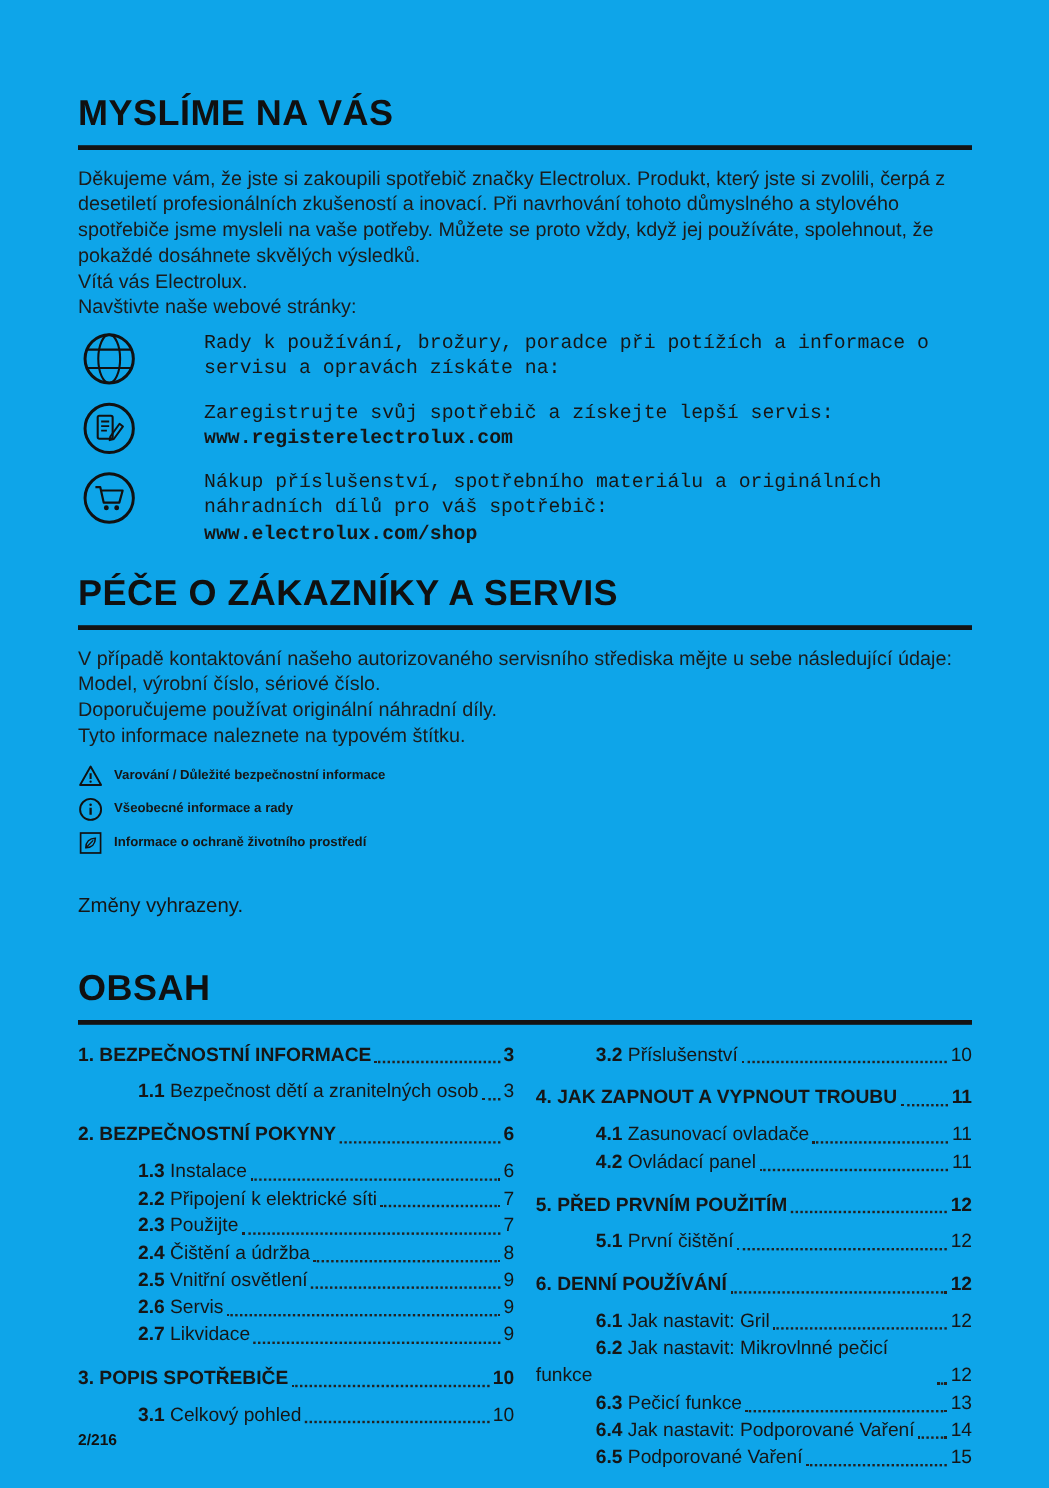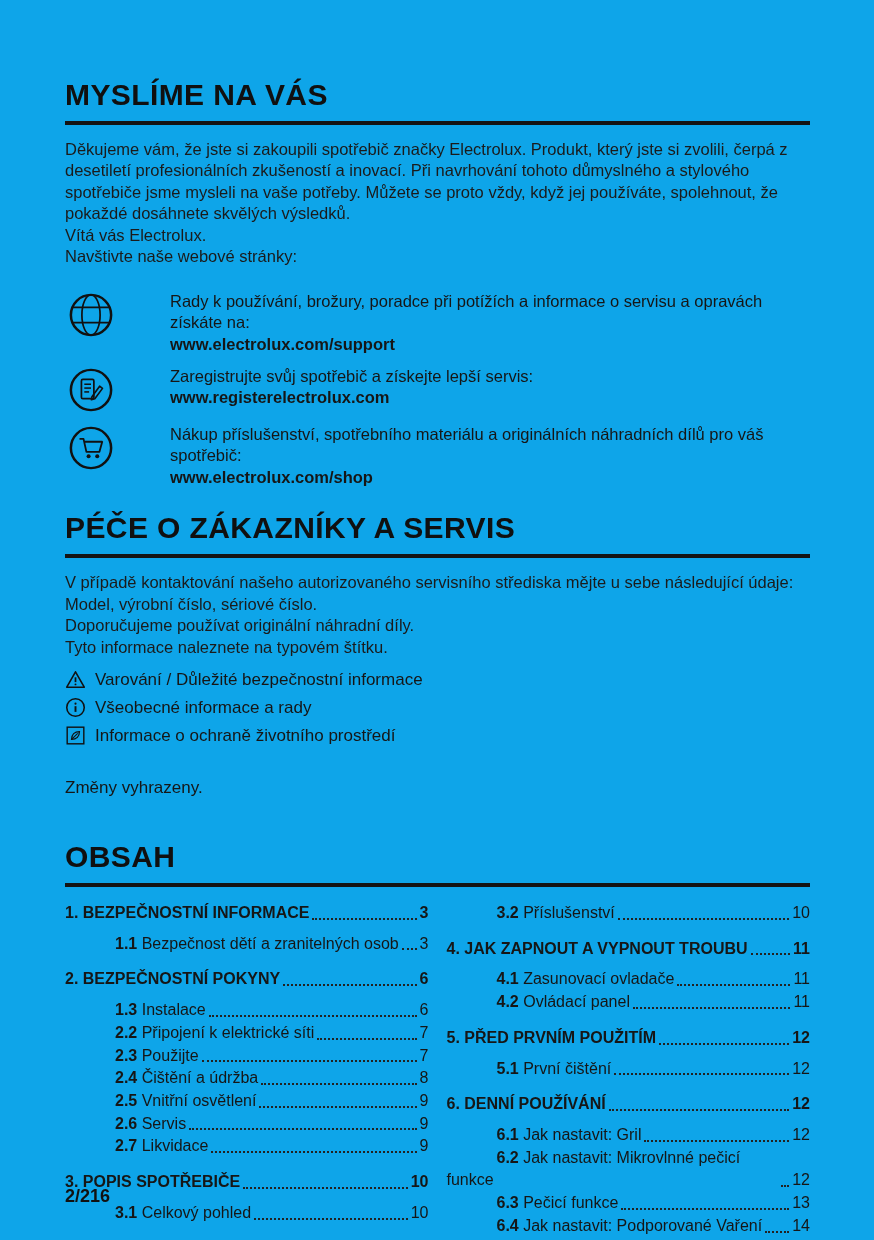--- a/index.html
+++ b/index.html
@@ -17,54 +17,54 @@
     background: #0ea5e9;
   }
   .doc-heading {
     font-size: 30px; font-weight: 700; letter-spacing: 0.4px;
     margin: 0; color: #101010;
   }
   .heading-rule { height: 4px; background: #141414; margin-top: 9px; }
   .body-text { font-size: 16.5px; line-height: 1.3; color: #1b1b1b; }
   .intro { margin-top: 14px; }
 
-  .web-links { margin-top: 23px; }
+  .web-links { margin-top: 7px; font-family: Liberation Mono, monospace; }
   .link-row { display: flex; margin-bottom: 11px; }
   .link-icon-box { flex: 0 0 105px; padding-top: 1px; padding-left: 3px; }
   .circle-icon { width: 46px; height: 46px; display: block; }
   .link-text { font-size: 16.5px; line-height: 1.3; }
   .link-url { font-weight: 700; cursor: pointer; }
 
   .section-care { margin-top: 23px; }
   .care-lines { margin-top: 14px; }
   .notes { margin-top: 11px; }
   .note-row { display: flex; align-items: center; margin-bottom: 7px; }
   .note-icon { width: 21px; height: 21px; margin-right: 9px; flex: 0 0 21px; display: block; }
-  .note-text { font-size: 17px; }
+  .note-text { font-size: 11px; font-weight: bold; }
   .changes { margin-top: 32px; font-size: 17px; }
 
   .section-toc { margin-top: 42px; }
   .toc-columns { display: flex; gap: 18px; margin-top: 15px; }
   .toc-col { flex: 1 1 0; font-size: 16px; line-height: 1.42; min-width: 0; }
   .toc-entry { display: flex; }
   .toc-entry.section { font-weight: 700; margin: 13px 0 8px 0; }
   .toc-col > .toc-entry:first-child { margin-top: 0; }
   .toc-text { flex: 0 1 auto; }
   .toc-entry.sub .toc-text { text-indent: 50px; }
   .toc-num { font-weight: 700; }
   .toc-dots {
     flex: 1 1 8px; min-width: 8px;
     border-bottom: 2.6px dotted #222;
     align-self: flex-end; margin: 0 3px 5px 3px;
   }
   .toc-page { align-self: flex-end; white-space: nowrap; }
 
   .footer {
     position: absolute; left: 65px; bottom: 33px;
-    font-size: 18px; font-weight: 700; color: #111;
+    font-size: 13px; font-weight: 700; color: #111;
   }
 </style>
 </head>
 <body>
 
 <div class="page">
 
   <section>
     <h1 class="doc-heading">MYSLÍME NA VÁS</h1>
     <div class="heading-rule"></div>
@@ -79,21 +79,20 @@
         <div class="link-icon-box">
           <svg class="circle-icon" viewBox="0 0 48 48">
             <circle cx="24" cy="24" r="21" fill="none" stroke="#111" stroke-width="2.6"></circle>
             <ellipse cx="24" cy="24" rx="9.5" ry="21" fill="none" stroke="#111" stroke-width="1.8"></ellipse>
             <line x1="5" y1="16" x2="43" y2="16" stroke="#111" stroke-width="1.8"></line>
             <line x1="5" y1="32" x2="43" y2="32" stroke="#111" stroke-width="1.8"></line>
           </svg>
         </div>
         <div class="link-text">
           <div>Rady k používání, brožury, poradce při potížích a informace o servisu a opravách získáte na:</div>
-          <div class="link-url">www.electrolux.com/support</div>
         </div>
       </div>
 
       <div class="link-row">
         <div class="link-icon-box">
           <svg class="circle-icon" viewBox="0 0 48 48">
             <circle cx="24" cy="24" r="21" fill="none" stroke="#111" stroke-width="2.6"></circle>
             <rect x="14" y="13" width="13" height="20" rx="1.5" fill="none" stroke="#111" stroke-width="1.8"></rect>
             <line x1="17" y1="18" x2="24" y2="18" stroke="#111" stroke-width="1.6"></line>
             <line x1="17" y1="22" x2="24" y2="22" stroke="#111" stroke-width="1.6"></line>

